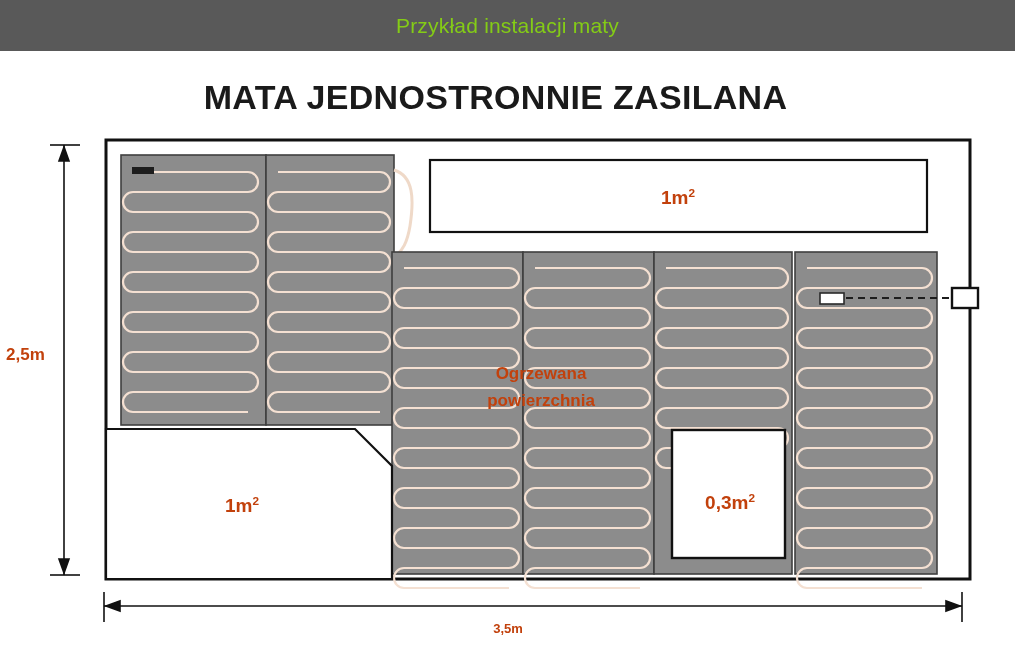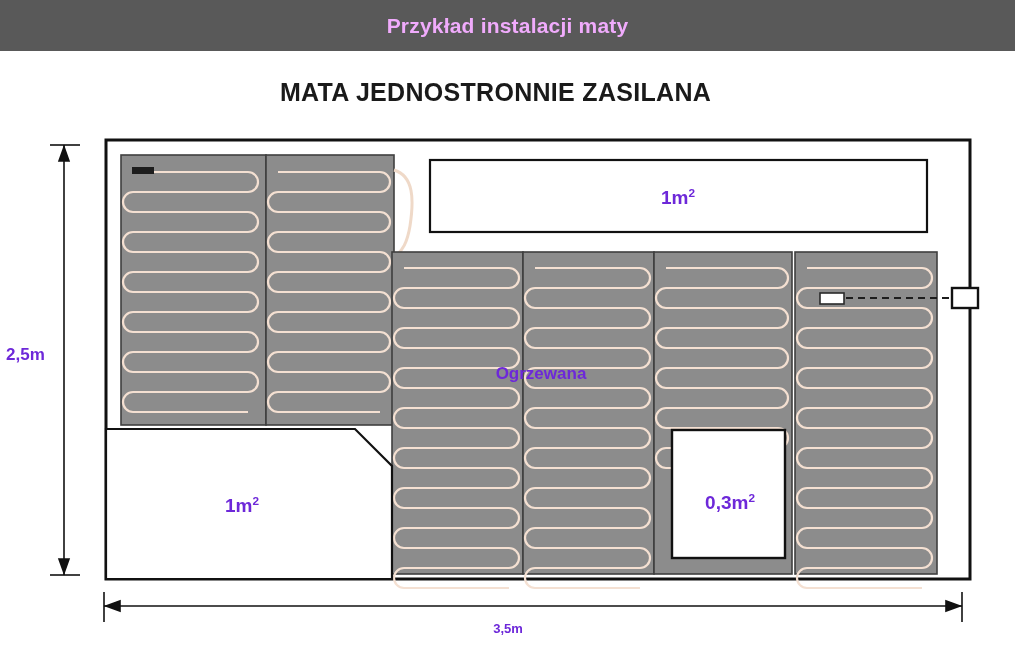--- a/index.html
+++ b/index.html
@@ -20,52 +20,52 @@
     position: absolute;
     left: 0; top: 0;
     width: 1015px;
     height: 51px;
     background: #595959;
     display: flex;
     align-items: center;
     justify-content: center;
   }
   #header-title {
-    color: #f0abfc;
+    color: #84cc16;
     font-size: 21px;
-    font-weight: bold;
+    font-weight: normal;
     letter-spacing: 0.2px;
   }
 
   
   #diagram-title {
     position: absolute;
     left: 0; top: 78px;
     width: 991px;
     text-align: center;
-    font-size: 25px;
+    font-size: 34px;
     font-weight: bold;
     color: #1a1a1a;
     letter-spacing: 0.3px;
   }
 
   
   #drawing {
     position: absolute;
     left: 0; top: 0;
     width: 1015px;
     height: 660px;
   }
 
   
   .lbl {
     position: absolute;
     font-family: "Liberation Sans", sans-serif;
     font-weight: bold;
-    color: #6d28d9;
+    color: #c2410c;
     white-space: nowrap;
   }
   #label-left-dim {
     left: 6px;
     top: 345px;
     font-size: 17px;
     font-weight: bold;
     text-align: right;
   }
   #label-bottom-dim {
@@ -212,13 +212,14 @@
 <div class="lbl" id="label-area-bottomleft">
   <span>1m</span><span class="sup">2</span>
 </div>
 
 <div class="lbl" id="label-area-small">
   <span>0,3m</span><span class="sup">2</span>
 </div>
 
 <div class="lbl" id="label-heated">
   <div>Ogrzewana</div>
+  <div>powierzchnia</div>
 </div>
 
 </body></html>

